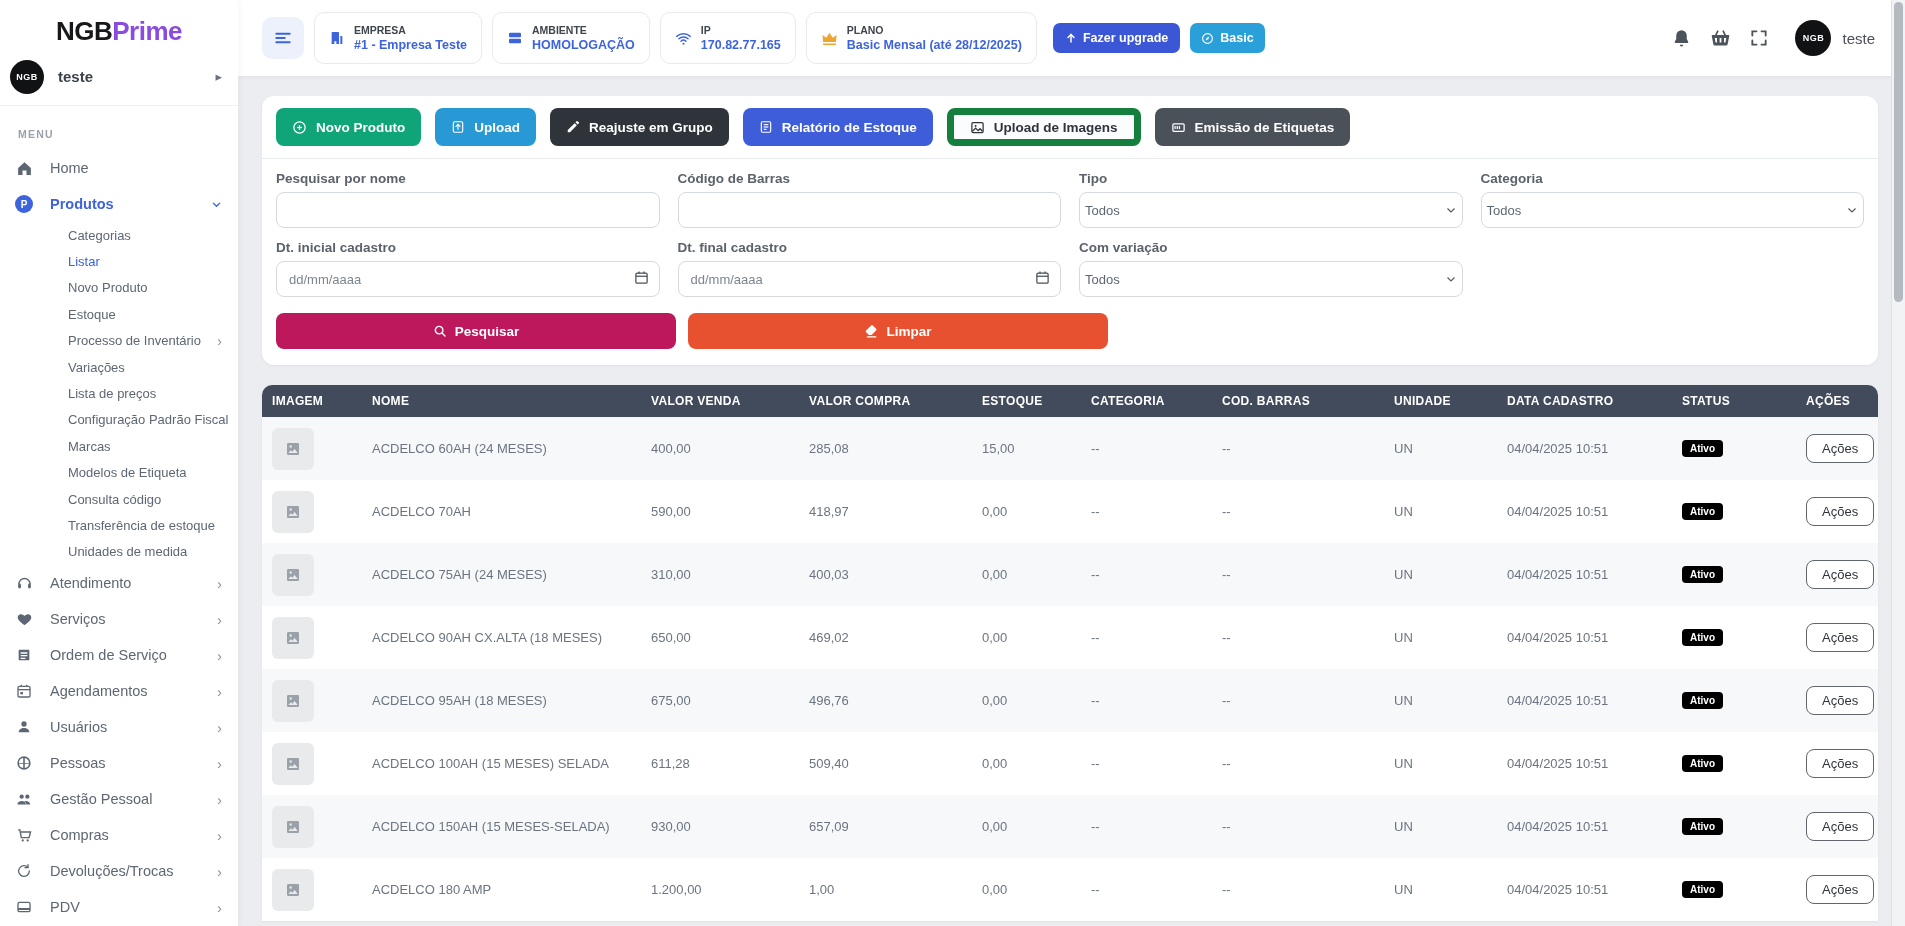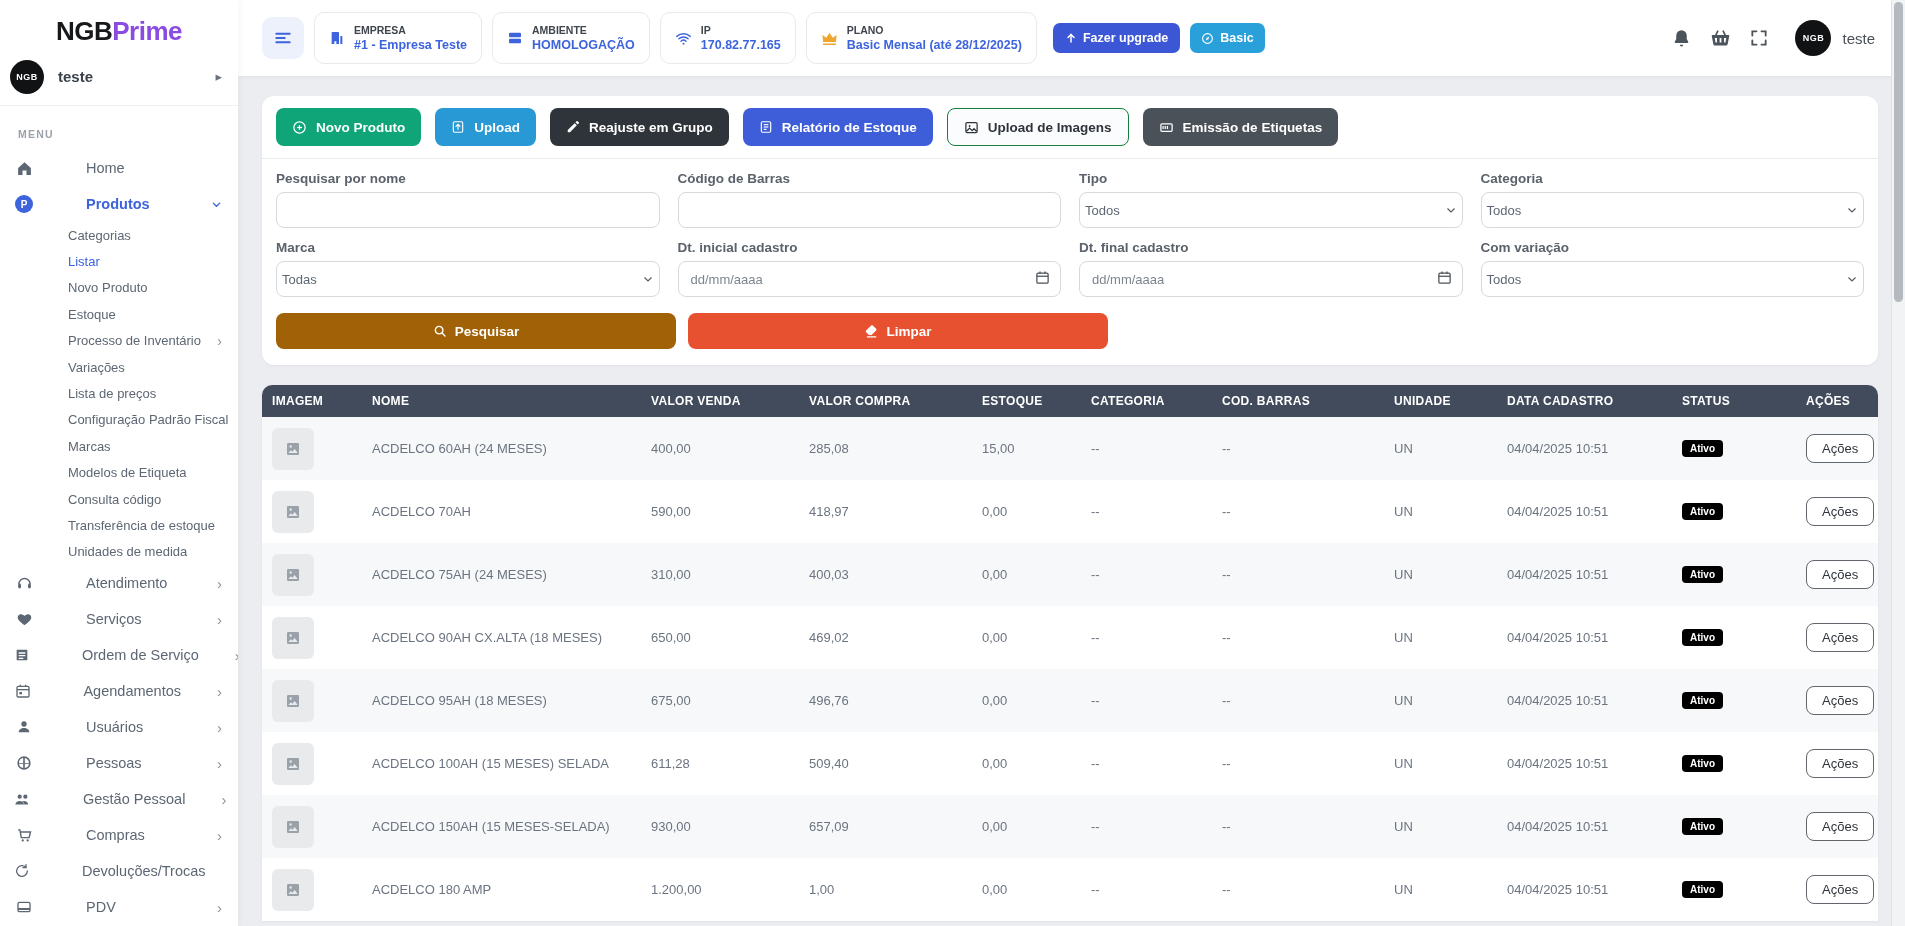--- a/index.html
+++ b/index.html
@@ -10,21 +10,21 @@
   
   .sidebar { width:238px; min-width:238px; height:926px; background:#fff; box-shadow:2px 0 6px rgba(0,0,0,.04); z-index:5; overflow:hidden; }
   .brand { height:48px; display:flex; align-items:center; justify-content:center; padding-top:14px; }
   .brand .b1 { font-size:26px; font-weight:800; color:#17181a; letter-spacing:-.5px; }
   .brand .b2 { font-size:26px; font-weight:700; color:#8a4be0; letter-spacing:-.5px; }
   .user-row { height:58px; display:flex; align-items:center; padding:0 16px 0 10px; border-bottom:1px solid #eef0f2; cursor:pointer; }
   .avatar { width:34px; height:34px; border-radius:50%; background:#101214; color:#fff; font-size:9px; font-weight:800; display:flex; align-items:center; justify-content:center; letter-spacing:.5px; }
   .user-row .uname { margin-left:14px; font-size:15px; font-weight:600; color:#3a4149; flex:1; }
   .user-row .uchev { color:#6a737d; font-size:13px; }
   .menu-label { padding:22px 18px 10px 18px; font-size:10.5px; font-weight:700; letter-spacing:1.2px; color:#9ba2ab; }
-  .mi { height:36px; display:flex; align-items:center; padding:0 16px 0 14px; cursor:pointer; font-size:14.5px; color:#5d6773;gap:36px; }
+  .mi { height:36px; display:flex; align-items:center; padding:0 16px 0 14px; cursor:pointer; font-size:14.5px; color:#5d6773; }
   .mi .ic { width:20px; display:flex; justify-content:center; color:#5d6773; }
   .mi .lbl { margin-left:16px; flex:1; white-space:nowrap; }
   .mi .chev { color:#8b939c; font-size:15px; line-height:1; }
   .mi.active, .mi.active .ic { color:#3d63dd; font-weight:700; }
   .badge-p { width:18px; height:18px; border-radius:50%; background:#3d63dd; color:#fff; font-size:10px; font-weight:800; display:flex; align-items:center; justify-content:center; }
   .submenu { }
   .smi { height:26.4px; display:flex; align-items:center; padding:0 16px 0 68px; font-size:13px; color:#5d6773; cursor:pointer; white-space:nowrap; }
   .smi.active { color:#3d63dd; }
   .smi .chev { display:none; margin-left:auto; color:#8b939c; font-size:14px; }
   .smi.has-child .chev { display:block; }
@@ -52,37 +52,37 @@
   
   .content { flex:1; padding:20px 27px 0 24px; overflow:hidden; }
   .card { background:#fff; border-radius:12px; box-shadow:0 1px 3px rgba(0,0,0,.05); }
 
   .btn-row { display:flex; gap:14px; padding:12px 14px; border-bottom:1px solid #e9ecef; }
   .tbtn { height:38px; border:none; border-radius:8px; font-size:13.5px; font-weight:700; padding:0 16px; display:flex; align-items:center; gap:9px; cursor:pointer; font-family:inherit; }
   .tbtn.green { background:#0fa579; color:#fff; }
   .tbtn.lblue { background:#2899d4; color:#fff; }
   .tbtn.dark { background:#2e343a; color:#fff; }
   .tbtn.indigo { background:#3e5ed9; color:#fff; }
-  .tbtn.light { background:#fbfcfd; color:#2e343a; border:1px solid #15803d; }
+  .tbtn.light { background:#fbfcfd; color:#2e343a; border:7px solid #15803d; }
   .tbtn.gray { background:#4a5158; color:#fff; }
 
   .filters { padding:12px 14px 16px 14px; }
   .fgrid { display:grid; grid-template-columns:repeat(4,1fr); gap:12px 18px; margin-bottom:12px; }
   .ffield { display:flex; flex-direction:column; }
   .flabel { font-size:13.5px; font-weight:600; color:#5b626b; margin-bottom:6px; }
   .fctrl { position:relative; height:36px; }
   .finput { width:100%; height:36px; border:1px solid #d6d9de; border-radius:8px; padding:0 12px; font-size:13px; color:#5d6773; font-family:inherit; background:#fff; outline:none; }
   .finput::placeholder { color:#7d858f; }
   .fselect { width:100%; height:36px; border:1px solid #d6d9de; border-radius:8px; padding:0 5px; display:flex; align-items:center; justify-content:space-between; font-size:13px; color:#5d6773; cursor:pointer; background:#fff; }
   .fselect .sv { }
   .fselect .schev { color:#555c64; display:flex; }
   .fdate-ic { position:absolute; right:11px; top:9px; color:#4a5158; pointer-events:none; display:flex; }
   .action-row { display:flex; gap:12px; margin-top:16px; }
   .abtn { height:36px; border:none; border-radius:8px; font-size:13.5px; font-weight:700; color:#fff; display:flex; align-items:center; justify-content:center; gap:8px; cursor:pointer; font-family:inherit; }
-  .abtn.search { width:400px; background:#a16207; }
+  .abtn.search { width:400px; background:#be185d; }
   .abtn.clear { width:420px; background:#e8512f; }
 
   
   .table-card { margin-top:20px; border-radius:10px 10px 0 0; overflow:hidden; }
   table { border-collapse:collapse; table-layout:fixed; width:1616px; }
   thead th { background:#424b5c; color:#fff; font-size:12px; font-weight:700; letter-spacing:.3px; text-align:left; padding:0 0 0 10px; height:32px; white-space:nowrap; }
   tbody tr { height:63px; }
   tbody tr:nth-of-type(odd) { background:#f7f8f9; }
   tbody tr:nth-of-type(even) { background:#ffffff; }
   tbody td { font-size:13px; color:#6b7480; padding:0 0 0 10px; white-space:nowrap; overflow:hidden; }
@@ -518,31 +518,20 @@
                 <span class="sv">Todos</span>
                 <span class="schev">
                     <svg width="12" height="12" viewBox="0 0 24 24" fill="none" stroke="currentColor" stroke-width="2.4">
                       <polyline points="5,9 12,16 19,9"></polyline>
                     </svg>
                   </span>
               </div>
             </div>
 
             <div class="ffield">
-              <span class="flabel">Marca</span>
-              <div class="fselect">
-                <span class="sv">Todas</span>
-                <span class="schev">
-                    <svg width="12" height="12" viewBox="0 0 24 24" fill="none" stroke="currentColor" stroke-width="2.4">
-                      <polyline points="5,9 12,16 19,9"></polyline>
-                    </svg>
-                  </span>
-              </div>
-            </div>
-            <div class="ffield">
               <span class="flabel">Dt. inicial cadastro</span>
               <div class="fctrl">
                 <input class="finput" type="text" placeholder="dd/mm/aaaa" style="">
                 <span class="fdate-ic">
                     <svg width="15" height="15" viewBox="0 0 24 24" fill="none" stroke="currentColor" stroke-width="2">
                       <rect x="3" y="5" width="18" height="16" rx="2"></rect>
                       <line x1="3" y1="10" x2="21" y2="10"></line>
                       <line x1="8" y1="2.5" x2="8" y2="6"></line>
                       <line x1="16" y1="2.5" x2="16" y2="6"></line>
                     </svg>

